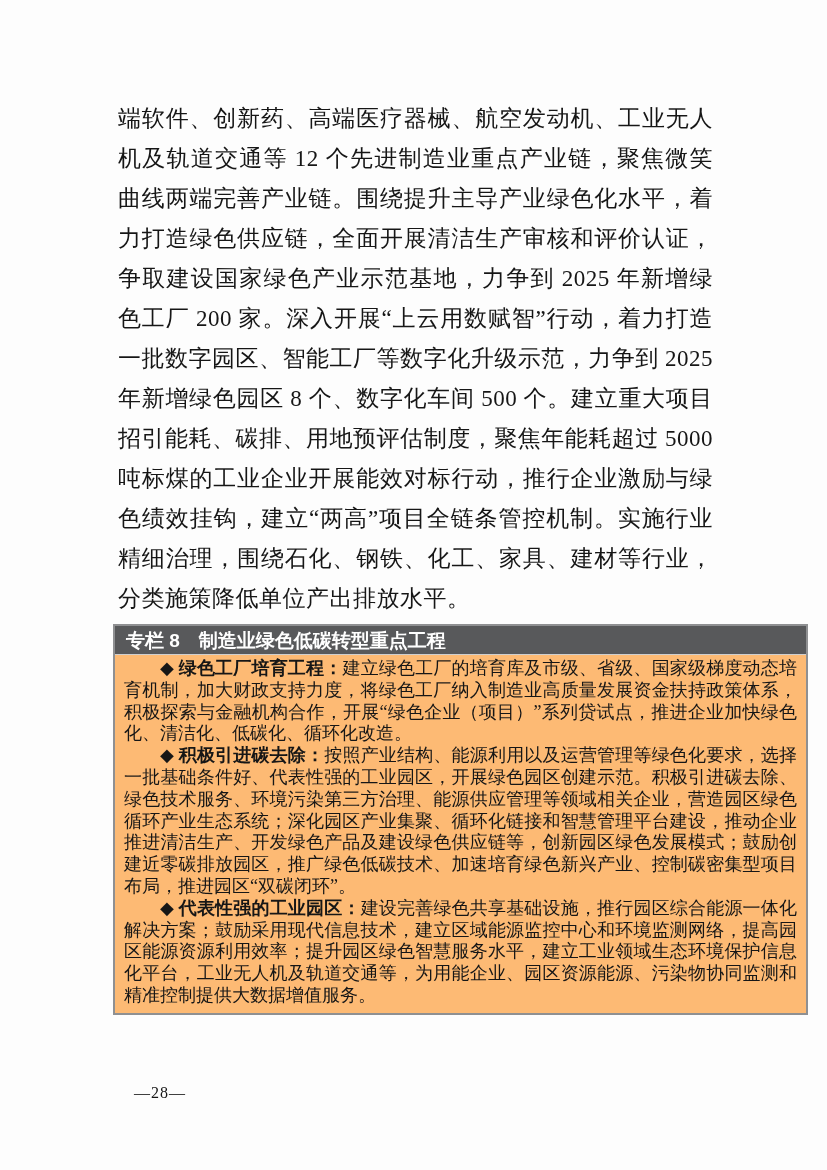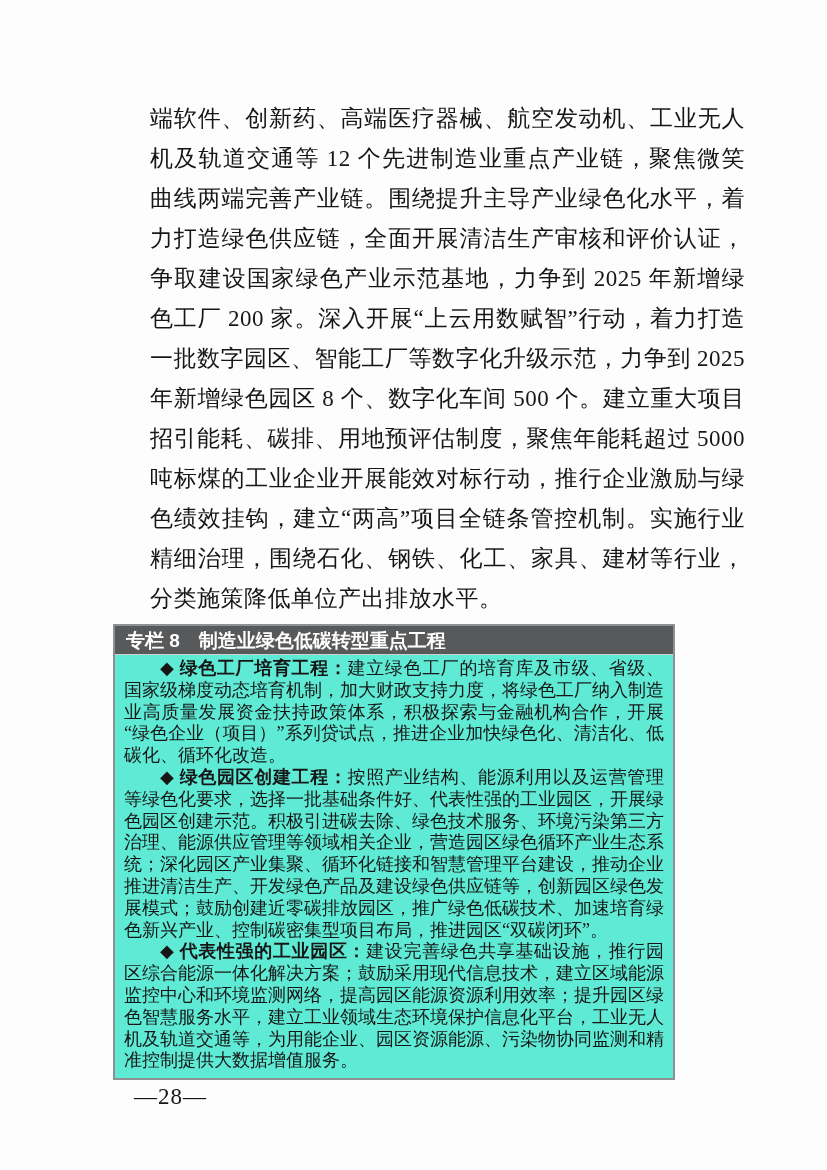--- a/index.html
+++ b/index.html
@@ -17,29 +17,28 @@
   .body-text {
     position: absolute;
     left: 118px;
     top: 99px;
     width: 595px;
     font-size: 23px;
     line-height: 40px;
     text-align: justify;
     text-justify: inter-ideograph;
     letter-spacing: 0.5px;
-    margin-left: 32px;
   }
   .panel {
     position: absolute;
     left: 113px;
     top: 624px;
-    width: 562px;
+    width: 695px;
     border: 2px solid var(--panel-border, #8f9092);
-    background: #5eead4;
+    background: #fdba74;
   }
   .panel-header {
     background: var(--panel-header-bg, #58595b);
     color: var(--panel-header-text, #ffffff);
     font-family: "Liberation Sans", "DejaVu Sans", sans-serif;
     font-weight: bold;
     font-size: 19px;
     height: 29px;
     line-height: 29px;
     padding: 0 11px;
@@ -54,36 +53,36 @@
   }
   .panel-body p {
     text-indent: 2em;
     margin: 0;
   }
   .panel-item-heading { font-weight: bold; }
   .page-number {
     position: absolute;
     left: 134px;
     top: 1084px;
-    font-size: 23px;
+    font-size: 16px;
     letter-spacing: 1px;
     text-align: center;
   }
 </style>
 </head>
 <body>
 
 <div class="page">
 
   <div class="body-text">端软件、创新药、高端医疗器械、航空发动机、工业无人机及轨道交通等 12 个先进制造业重点产业链，聚焦微笑曲线两端完善产业链。围绕提升主导产业绿色化水平，着力打造绿色供应链，全面开展清洁生产审核和评价认证，争取建设国家绿色产业示范基地，力争到 2025 年新增绿色工厂 200 家。深入开展“上云用数赋智”行动，着力打造一批数字园区、智能工厂等数字化升级示范，力争到 2025 年新增绿色园区 8 个、数字化车间 500 个。建立重大项目招引能耗、碳排、用地预评估制度，聚焦年能耗超过 5000 吨标煤的工业企业开展能效对标行动，推行企业激励与绿色绩效挂钩，建立“两高”项目全链条管控机制。实施行业精细治理，围绕石化、钢铁、化工、家具、建材等行业，分类施策降低单位产出排放水平。</div>
 
   <div class="panel">
     <div class="panel-header">专栏 8　制造业绿色低碳转型重点工程</div>
     <div class="panel-body">
       <p><span class="panel-item-heading">◆ 绿色工厂培育工程：</span><span>建立绿色工厂的培育库及市级、省级、国家级梯度动态培育机制，加大财政支持力度，将绿色工厂纳入制造业高质量发展资金扶持政策体系，积极探索与金融机构合作，开展“绿色企业（项目）”系列贷试点，推进企业加快绿色化、清洁化、低碳化、循环化改造。</span></p>
-      <p><span class="panel-item-heading">◆ 绿色园区创建工程：</span><span>按照产业结构、能源利用以及运营管理等绿色化要求，选择一批基础条件好、代表性强的工业园区，开展绿色园区创建示范。积极引进碳去除、绿色技术服务、环境污染第三方治理、能源供应管理等领域相关企业，营造园区绿色循环产业生态系统；深化园区产业集聚、循环化链接和智慧管理平台建设，推动企业推进清洁生产、开发绿色产品及建设绿色供应链等，创新园区绿色发展模式；鼓励创建近零碳排放园区，推广绿色低碳技术、加速培育绿色新兴产业、控制碳密集型项目布局，推进园区“双碳闭环”。</span></p>
+      <p><span class="panel-item-heading">◆ 积极引进碳去除：</span><span>按照产业结构、能源利用以及运营管理等绿色化要求，选择一批基础条件好、代表性强的工业园区，开展绿色园区创建示范。积极引进碳去除、绿色技术服务、环境污染第三方治理、能源供应管理等领域相关企业，营造园区绿色循环产业生态系统；深化园区产业集聚、循环化链接和智慧管理平台建设，推动企业推进清洁生产、开发绿色产品及建设绿色供应链等，创新园区绿色发展模式；鼓励创建近零碳排放园区，推广绿色低碳技术、加速培育绿色新兴产业、控制碳密集型项目布局，推进园区“双碳闭环”。</span></p>
       <p><span class="panel-item-heading">◆ 代表性强的工业园区：</span><span>建设完善绿色共享基础设施，推行园区综合能源一体化解决方案；鼓励采用现代信息技术，建立区域能源监控中心和环境监测网络，提高园区能源资源利用效率；提升园区绿色智慧服务水平，建立工业领域生态环境保护信息化平台，工业无人机及轨道交通等，为用能企业、园区资源能源、污染物协同监测和精准控制提供大数据增值服务。</span></p>
     </div>
   </div>
 
   <div class="page-number">—28—</div>
 
 </div>
 
 </body></html>

